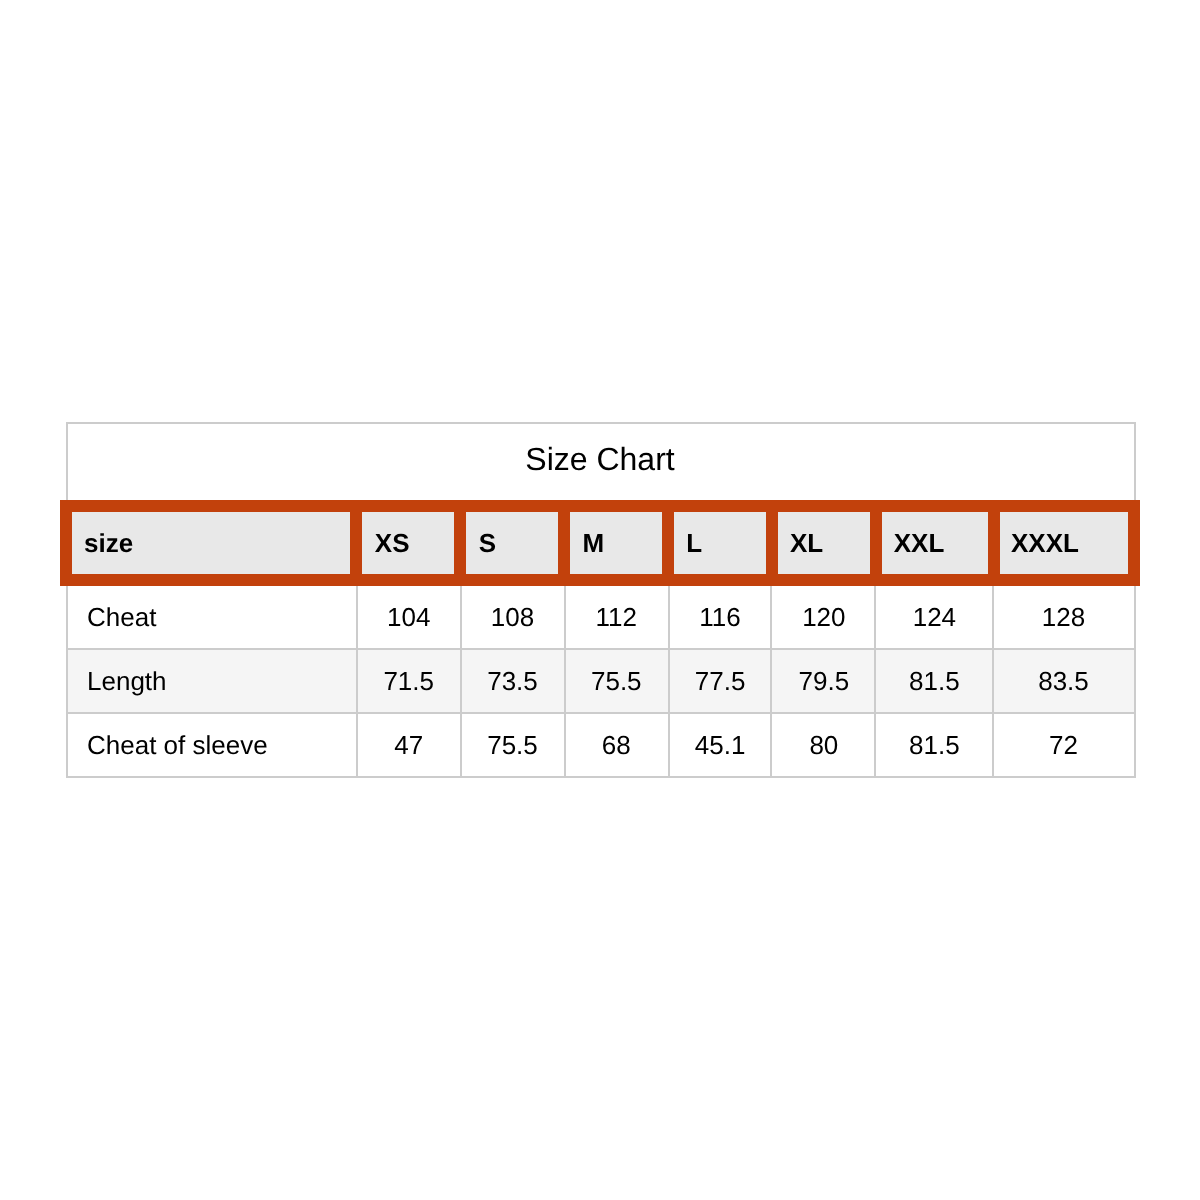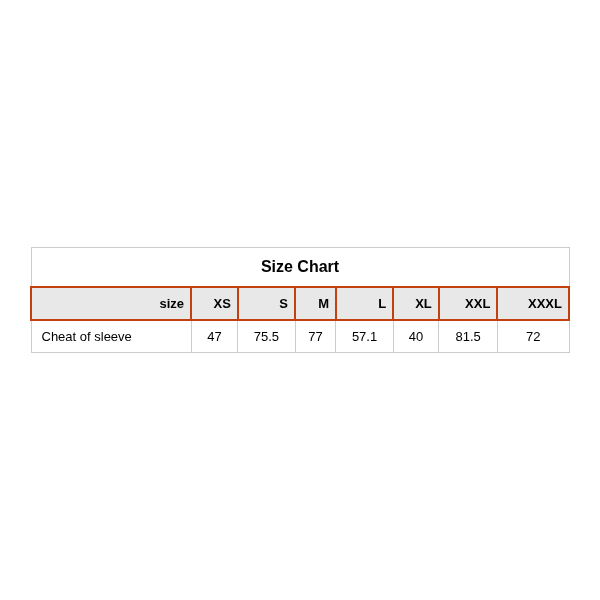--- a/index.html
+++ b/index.html
@@ -24,32 +24,32 @@
 
     .size-chart-table {
       width: 100%;
       border-collapse: collapse;
       border: 1px solid #cccccc;
     }
 
     .title-row td {
       text-align: center;
       font-size: 16px;
-      font-weight: bold;
+      font-weight: normal;
       padding: 10px 8px;
       border: 1px solid #cccccc;
       background-color: #ffffff;
     }
 
     .header-row td {
-      text-align: right;
+      text-align: left;
       font-size: 13px;
       font-weight: bold;
       padding: 8px 6px;
-      border: 2px solid #c2410c;
+      border: 6px solid #c2410c;
       background-color: #e8e8e8;
     }
 
     .data-row td {
       text-align: center;
       font-size: 13px;
       padding: 8px 6px;
       border: 1px solid #cccccc;
     }
 
@@ -79,24 +79,44 @@
       <td>size</td>
       <td>XS</td>
       <td>S</td>
       <td>M</td>
       <td>L</td>
       <td>XL</td>
       <td>XXL</td>
       <td>XXXL</td>
     </tr>
     <tr class="data-row">
+      <td class="label-cell">Cheat</td>
+      <td>104</td>
+      <td>108</td>
+      <td>112</td>
+      <td>116</td>
+      <td>120</td>
+      <td>124</td>
+      <td>128</td>
+    </tr>
+    <tr class="data-row">
+      <td class="label-cell">Length</td>
+      <td>71.5</td>
+      <td>73.5</td>
+      <td>75.5</td>
+      <td>77.5</td>
+      <td>79.5</td>
+      <td>81.5</td>
+      <td>83.5</td>
+    </tr>
+    <tr class="data-row">
       <td class="label-cell">Cheat of sleeve</td>
       <td>47</td>
       <td>75.5</td>
-      <td>77</td>
-      <td>57.1</td>
-      <td>40</td>
+      <td>68</td>
+      <td>45.1</td>
+      <td>80</td>
       <td>81.5</td>
       <td>72</td>
     </tr>
   </tbody>
     </table>
 </div>
 
 </body></html>

